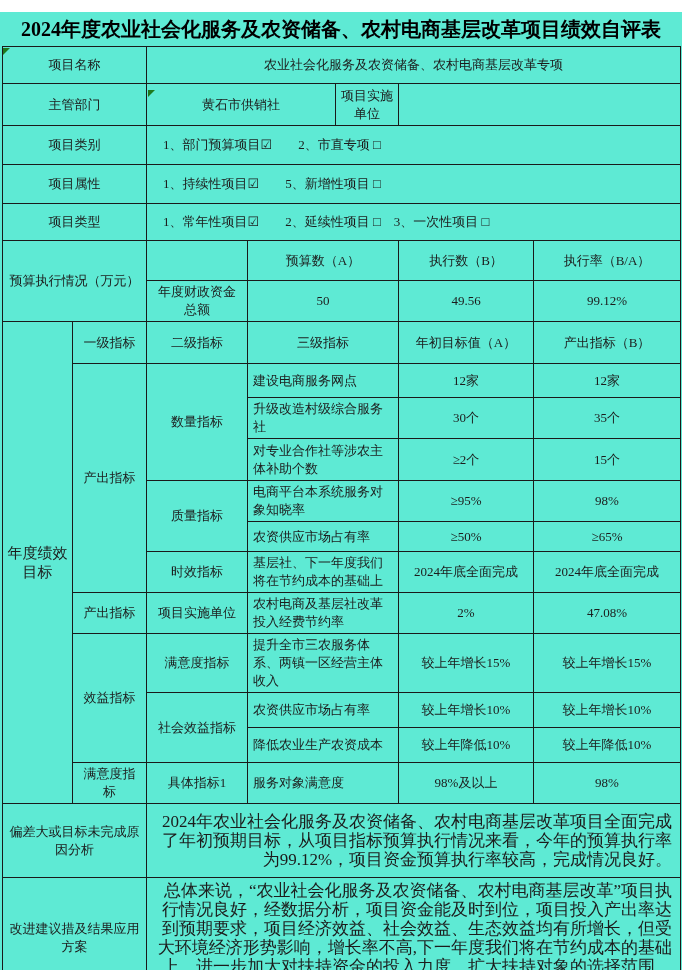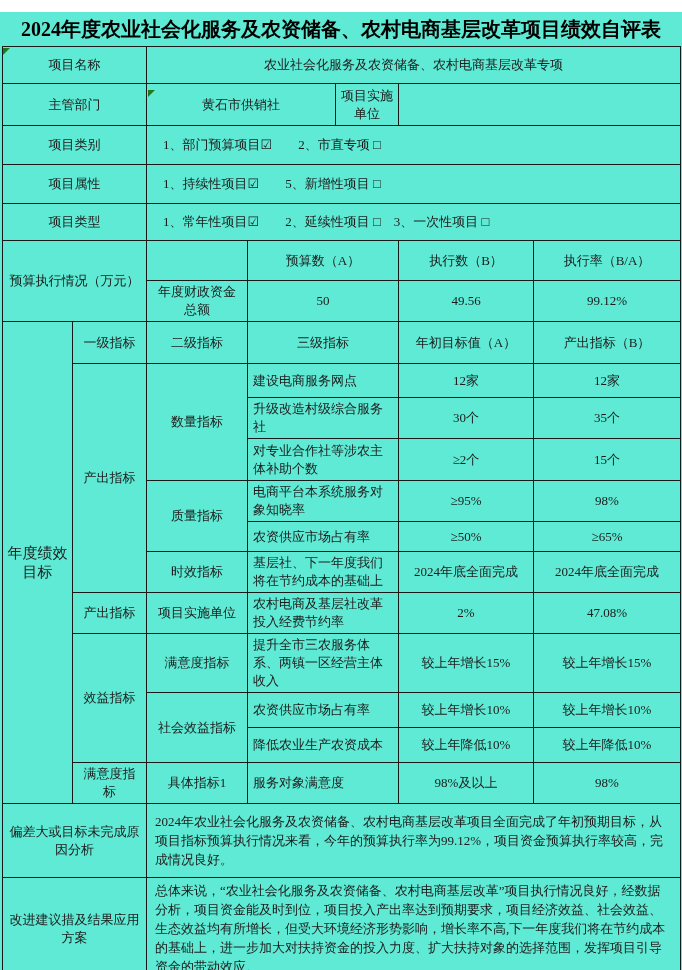--- a/index.html
+++ b/index.html
@@ -36,21 +36,21 @@
   td{
     border:1px solid #1a1a1a;
     vertical-align:middle;
     padding:2px 5px;
     overflow:hidden;
     color:#1c1c1c;
   }
   td.c{text-align:center;}
   td.l{text-align:left;}
   td.sect{font-size:15px;padding:1px;}
-  td.para{font-size:13px;line-height:19px;text-align:left;padding:3px 8px;}
+  td.para{font-size:17px;line-height:19px;text-align:right;padding:3px 8px;}
   td.chk{padding-left:16px;}
 </style>
 </head>
 <body>
 
 <div class="page">
 
   <div class="title">2024年度农业社会化服务及农资储备、农村电商基层改革项目绩效自评表</div>
 
 

